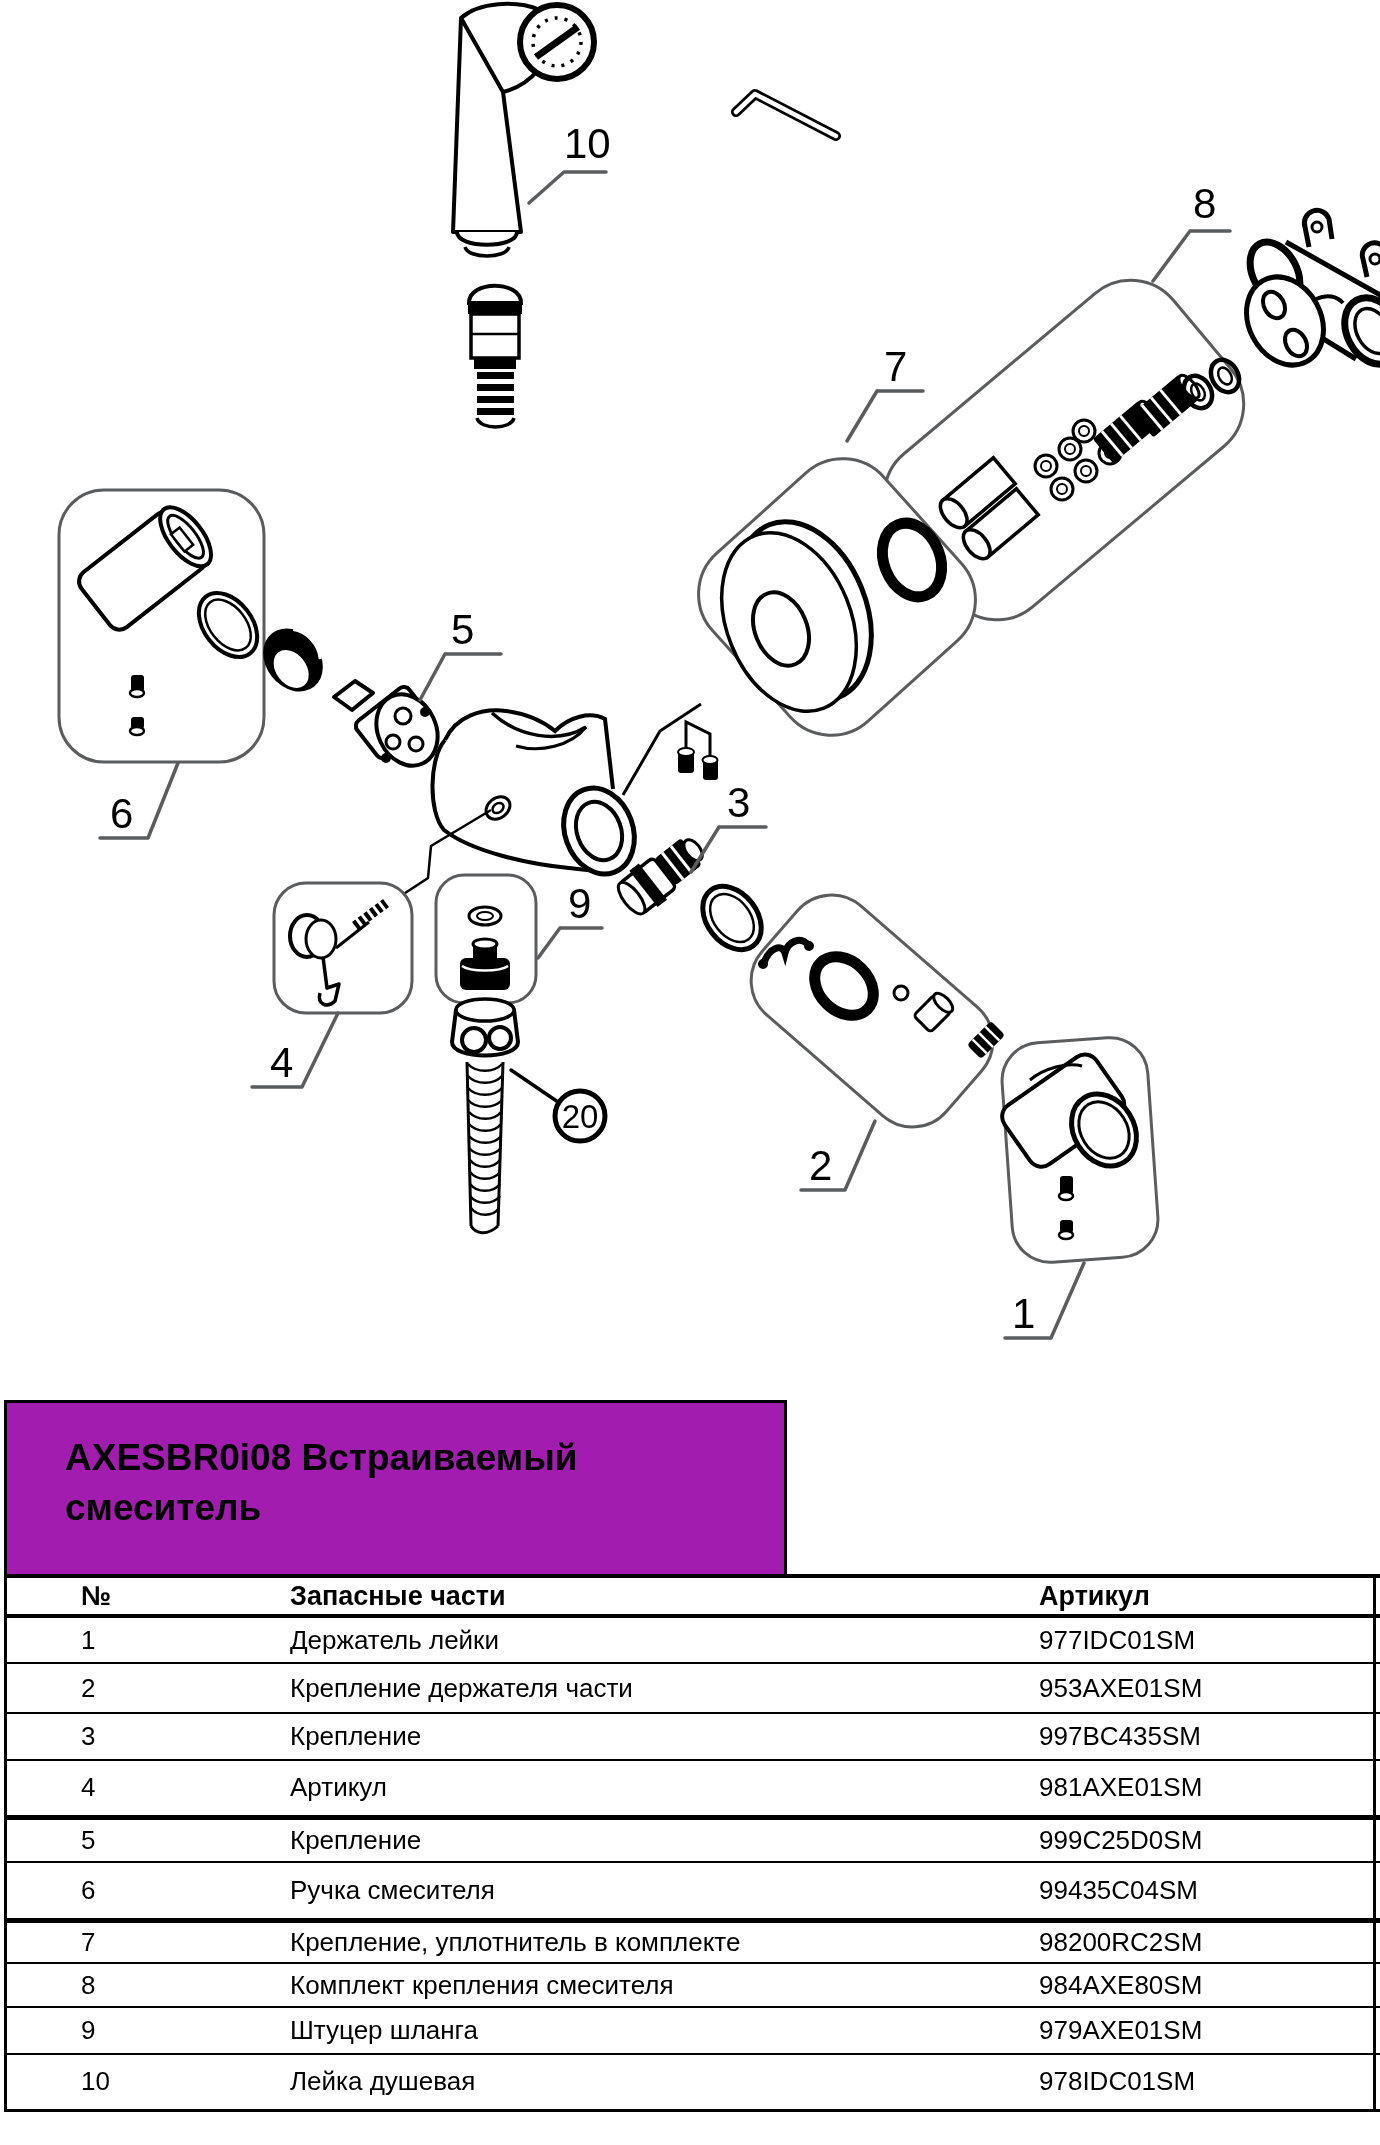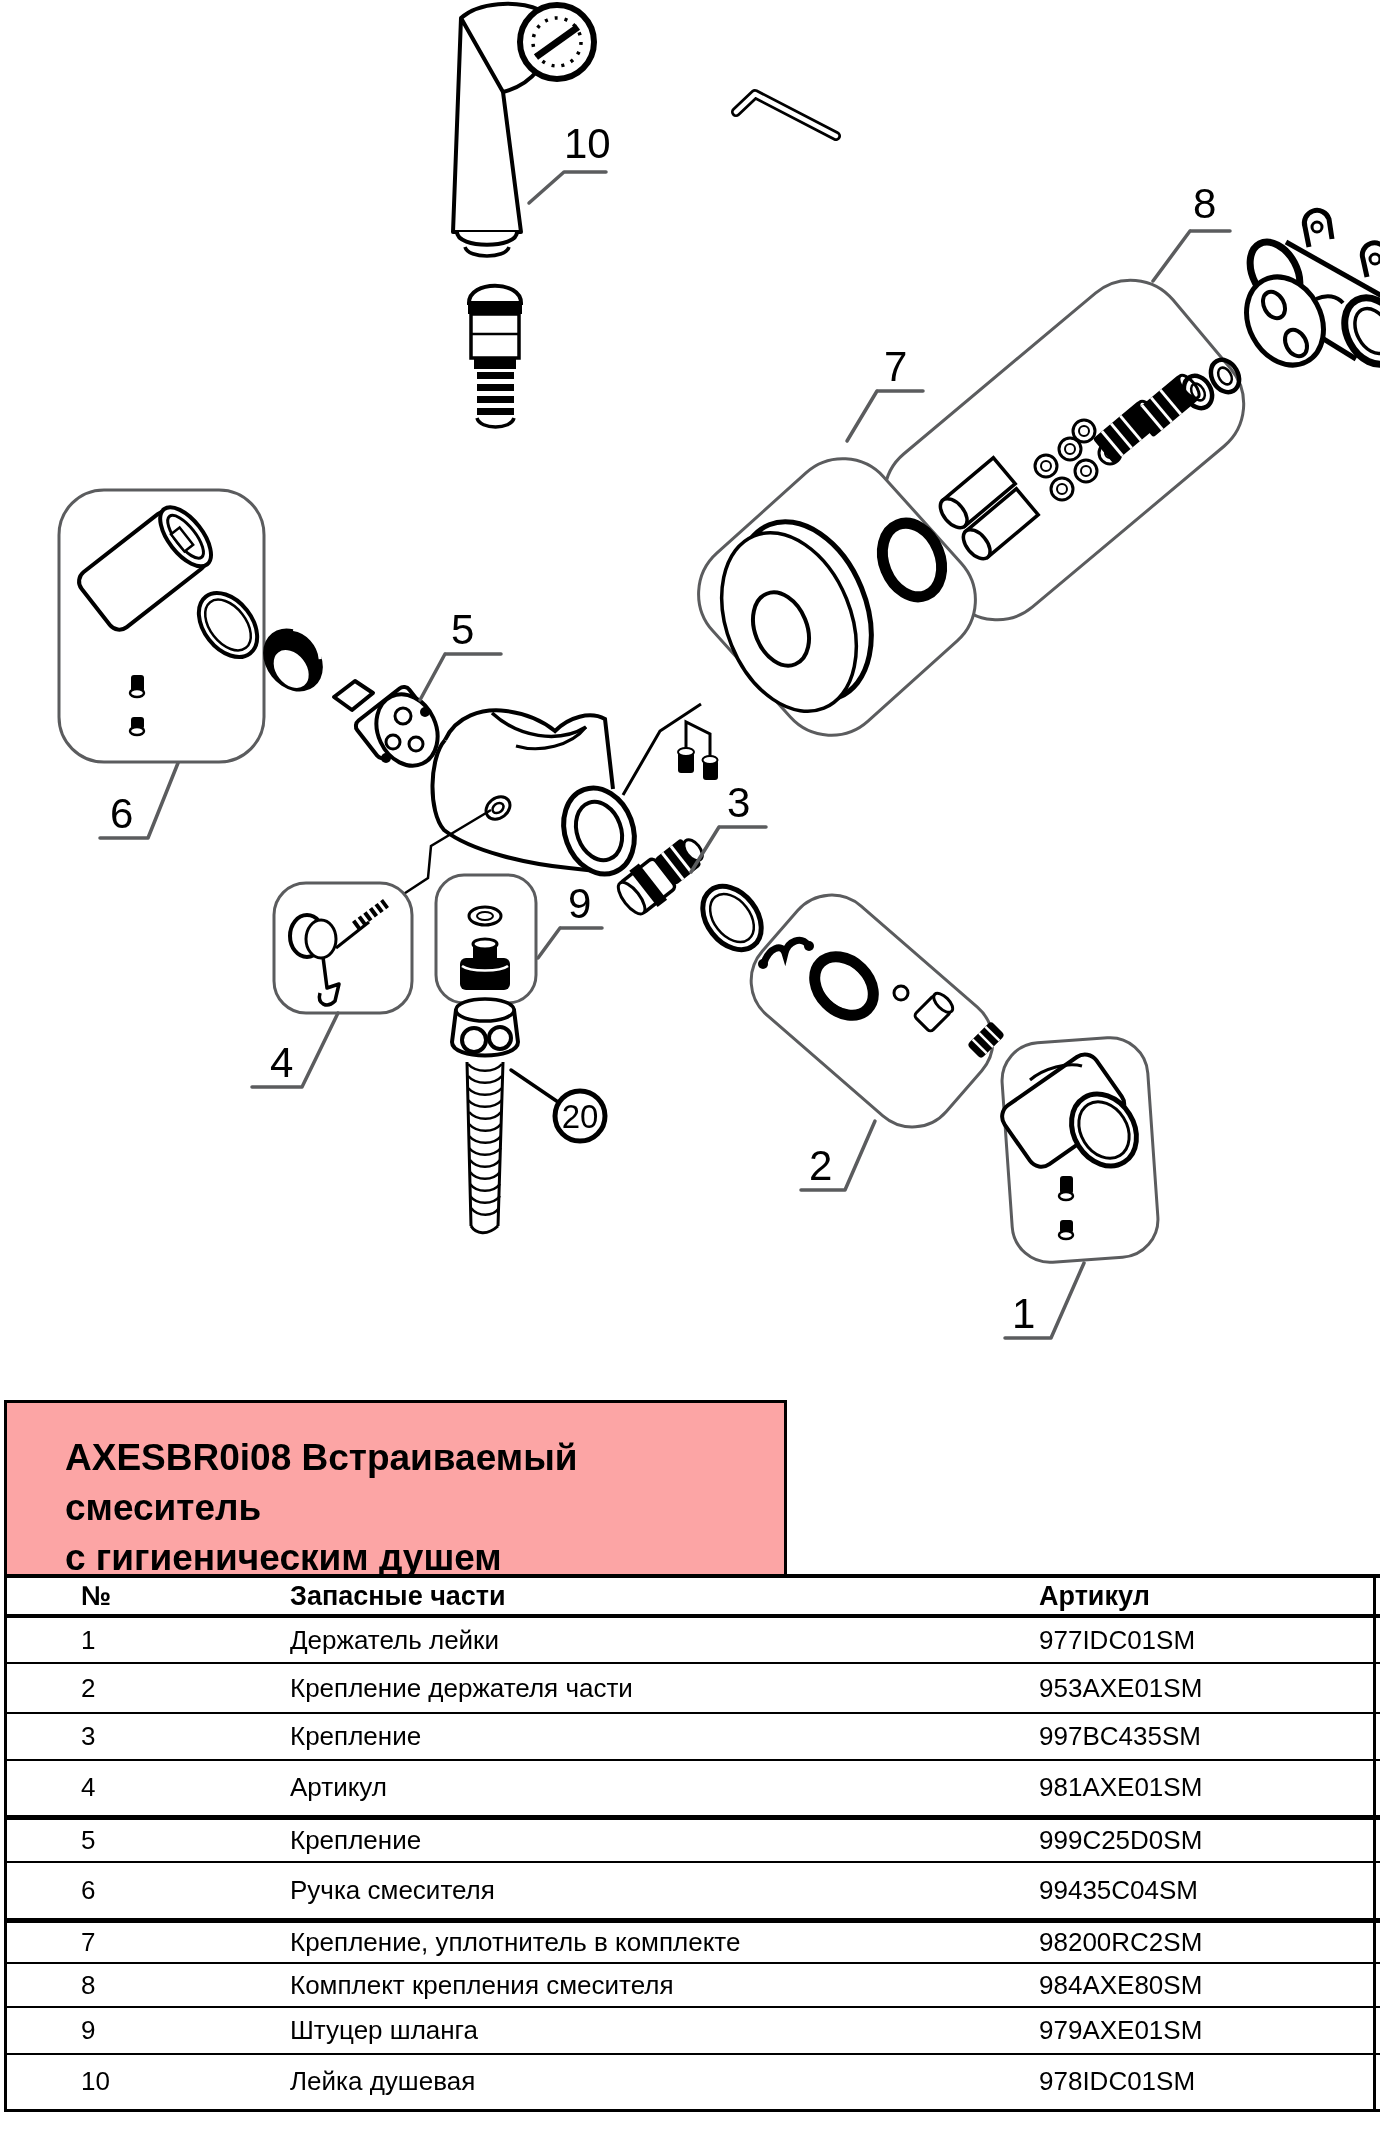--- a/index.html
+++ b/index.html
@@ -4,21 +4,21 @@
 <style>
   html,body{margin:0;padding:0;background:#fff;}
   .page{position:relative;width:1380px;height:2145px;background:#fff;overflow:hidden;
         font-family:"Liberation Sans", sans-serif;color:#000;padding-left:24px;}
   svg text{font-family:"Liberation Sans", sans-serif;}
   .callout{font-size:42px;fill:#000;}
   .badge-num{font-size:33px;fill:#000;}
 
   
   .title-box{position:absolute;left:4px;top:1400px;width:783px;height:174px;
-             box-sizing:border-box;border:3px solid #000;border-bottom:none;background:#fca5a5;}
+             box-sizing:border-box;border:3px solid #000;border-bottom:none;background:#a21caf;}
   .title-box .ttl{margin:30px 0 0 58px;font-size:37px;font-weight:bold;line-height:50px;}
 
   
   .parts-table{position:absolute;left:4px;top:1574px;width:1372px;box-sizing:border-box;
                border-left:3px solid #000;border-right:3px solid #000;background:#fff;}
   table.pt{width:100%;border-collapse:collapse;table-layout:fixed;}
   table.pt td{font-size:26px;vertical-align:middle;padding:0;overflow:hidden;white-space:nowrap;}
   table.pt .c-num{width:209px;padding-left:74px;}
   table.pt .c-name{width:749px;margin-top:19px;}
   table.pt .c-art{width:408px;}
@@ -334,21 +334,20 @@
         <circle cx="556" cy="1116" r="25" fill="#fff" stroke="#000" stroke-width="5"></circle>
         <text class="badge-num" x="556" y="1128" text-anchor="middle">20</text>
       </g>
     </g>
   </svg>
 
   
   <div class="title-box">
     <div class="ttl">
       <div>AXESBR0i08 Встраиваемый смеситель</div>
-      <div>с гигиеническим душем</div>
     </div>
   </div>
 
   
   <div class="parts-table">
     <table class="pt">
       <tbody>
         <tr class="hdr">
           <td class="c-num">№</td>
           <td class="c-name">Запасные части</td>

